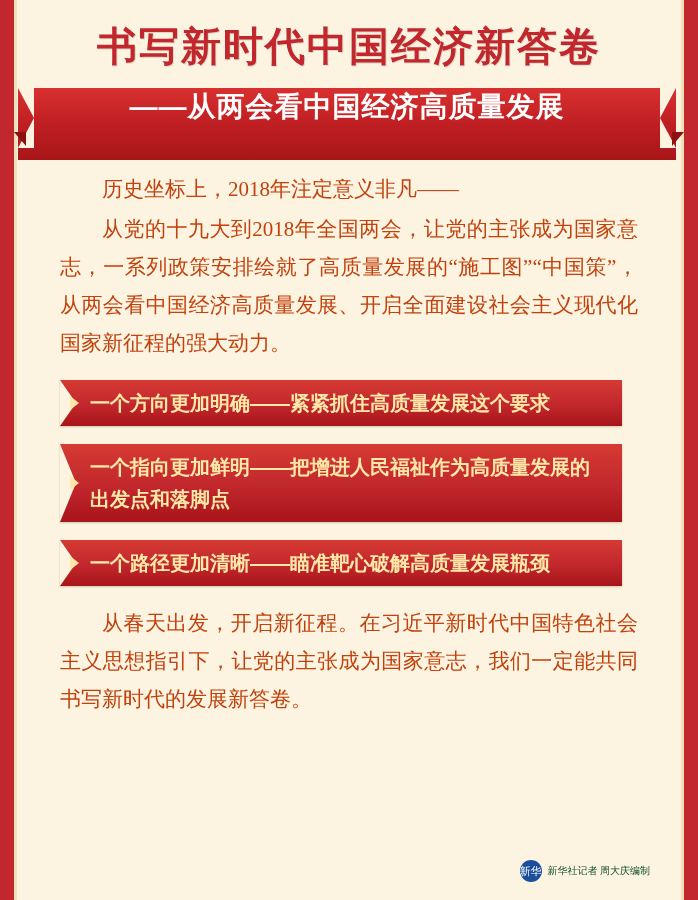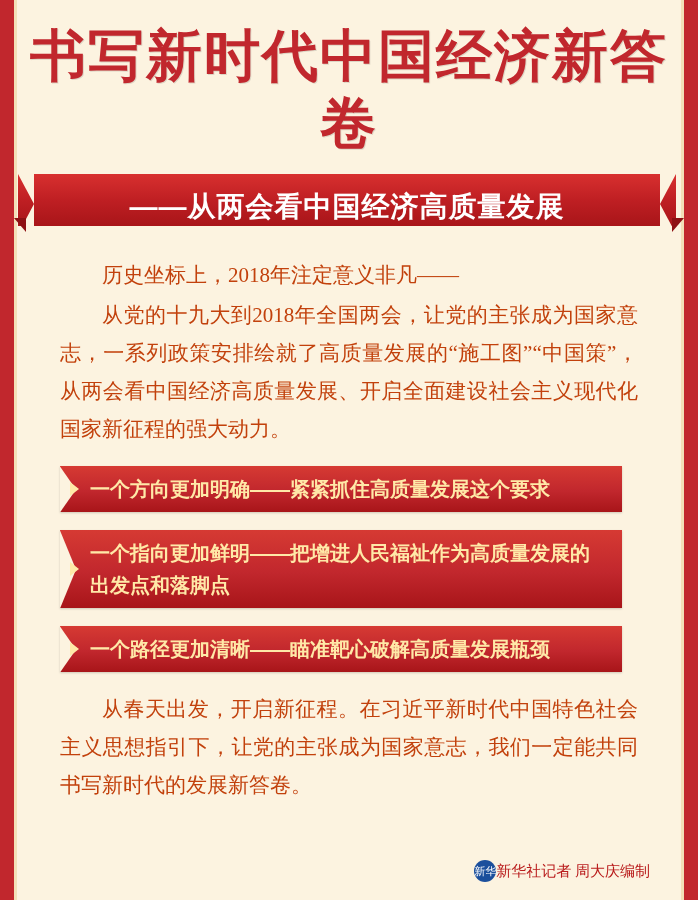--- a/index.html
+++ b/index.html
@@ -33,42 +33,42 @@
     border-right: 3px solid #f3e0b8;
     pointer-events: none;
   }
   
   .header {
     position: relative;
     padding-top: 22px;
     text-align: center;
   }
   .main-title {
-    font-size: 56px;
+    font-size: 40px;
     font-weight: bold;
     color: #c1272d;
     letter-spacing: 2px;
     line-height: 1.2;
     font-family: "Liberation Sans", "DejaVu Sans", sans-serif;
     text-shadow: 1px 1px 0 rgba(0,0,0,0.12);
   }
   .ribbon-wrap {
     position: relative;
     margin-top: 18px;
     height: 66px;
   }
   .ribbon {
     position: absolute;
     left: 4px;
     right: 8px;
     top: 0;
-    height: 52px;
+    height: 72px;
     background: linear-gradient(180deg, #d8302f 0%, #bf1f23 50%, #a81519 100%);
     display: flex;
-    align-items: flex-end;
+    align-items: flex-start;
     justify-content: center;
   }
   .ribbon-notch-left, .ribbon-notch-right {
     position: absolute;
     top: 0;
     width: 0;
     height: 0;
     border-top: 30px solid #fcf3e0;
     border-bottom: 30px solid #fcf3e0;
   }
@@ -151,36 +151,37 @@
     border-bottom: 7px solid transparent;
     border-left: 9px solid #ffe9a8;
   }
   
   .footer {
     position: absolute;
     right: 34px;
     bottom: 18px;
     display: flex;
     align-items: center;
+    gap: 6px;
   }
   .footer-logo {
     width: 22px;
     height: 22px;
     border-radius: 50%;
     background: #1b4f9c;
     display: flex;
     align-items: center;
     justify-content: center;
     color: #fff;
     font-size: 11px;
     font-family: "Liberation Sans", "DejaVu Sans", sans-serif;
   }
   .footer-text {
-    font-size: 15px;
-    color: #b91c1c;
+    font-size: 10px;
+    color: #14532d;
   }
 </style>
 </head>
 <body>
 
 <div class="poster">
   <div class="inner-frame"></div>
 
   <div class="header">
     <div class="main-title">书写新时代中国经济新答卷</div>

